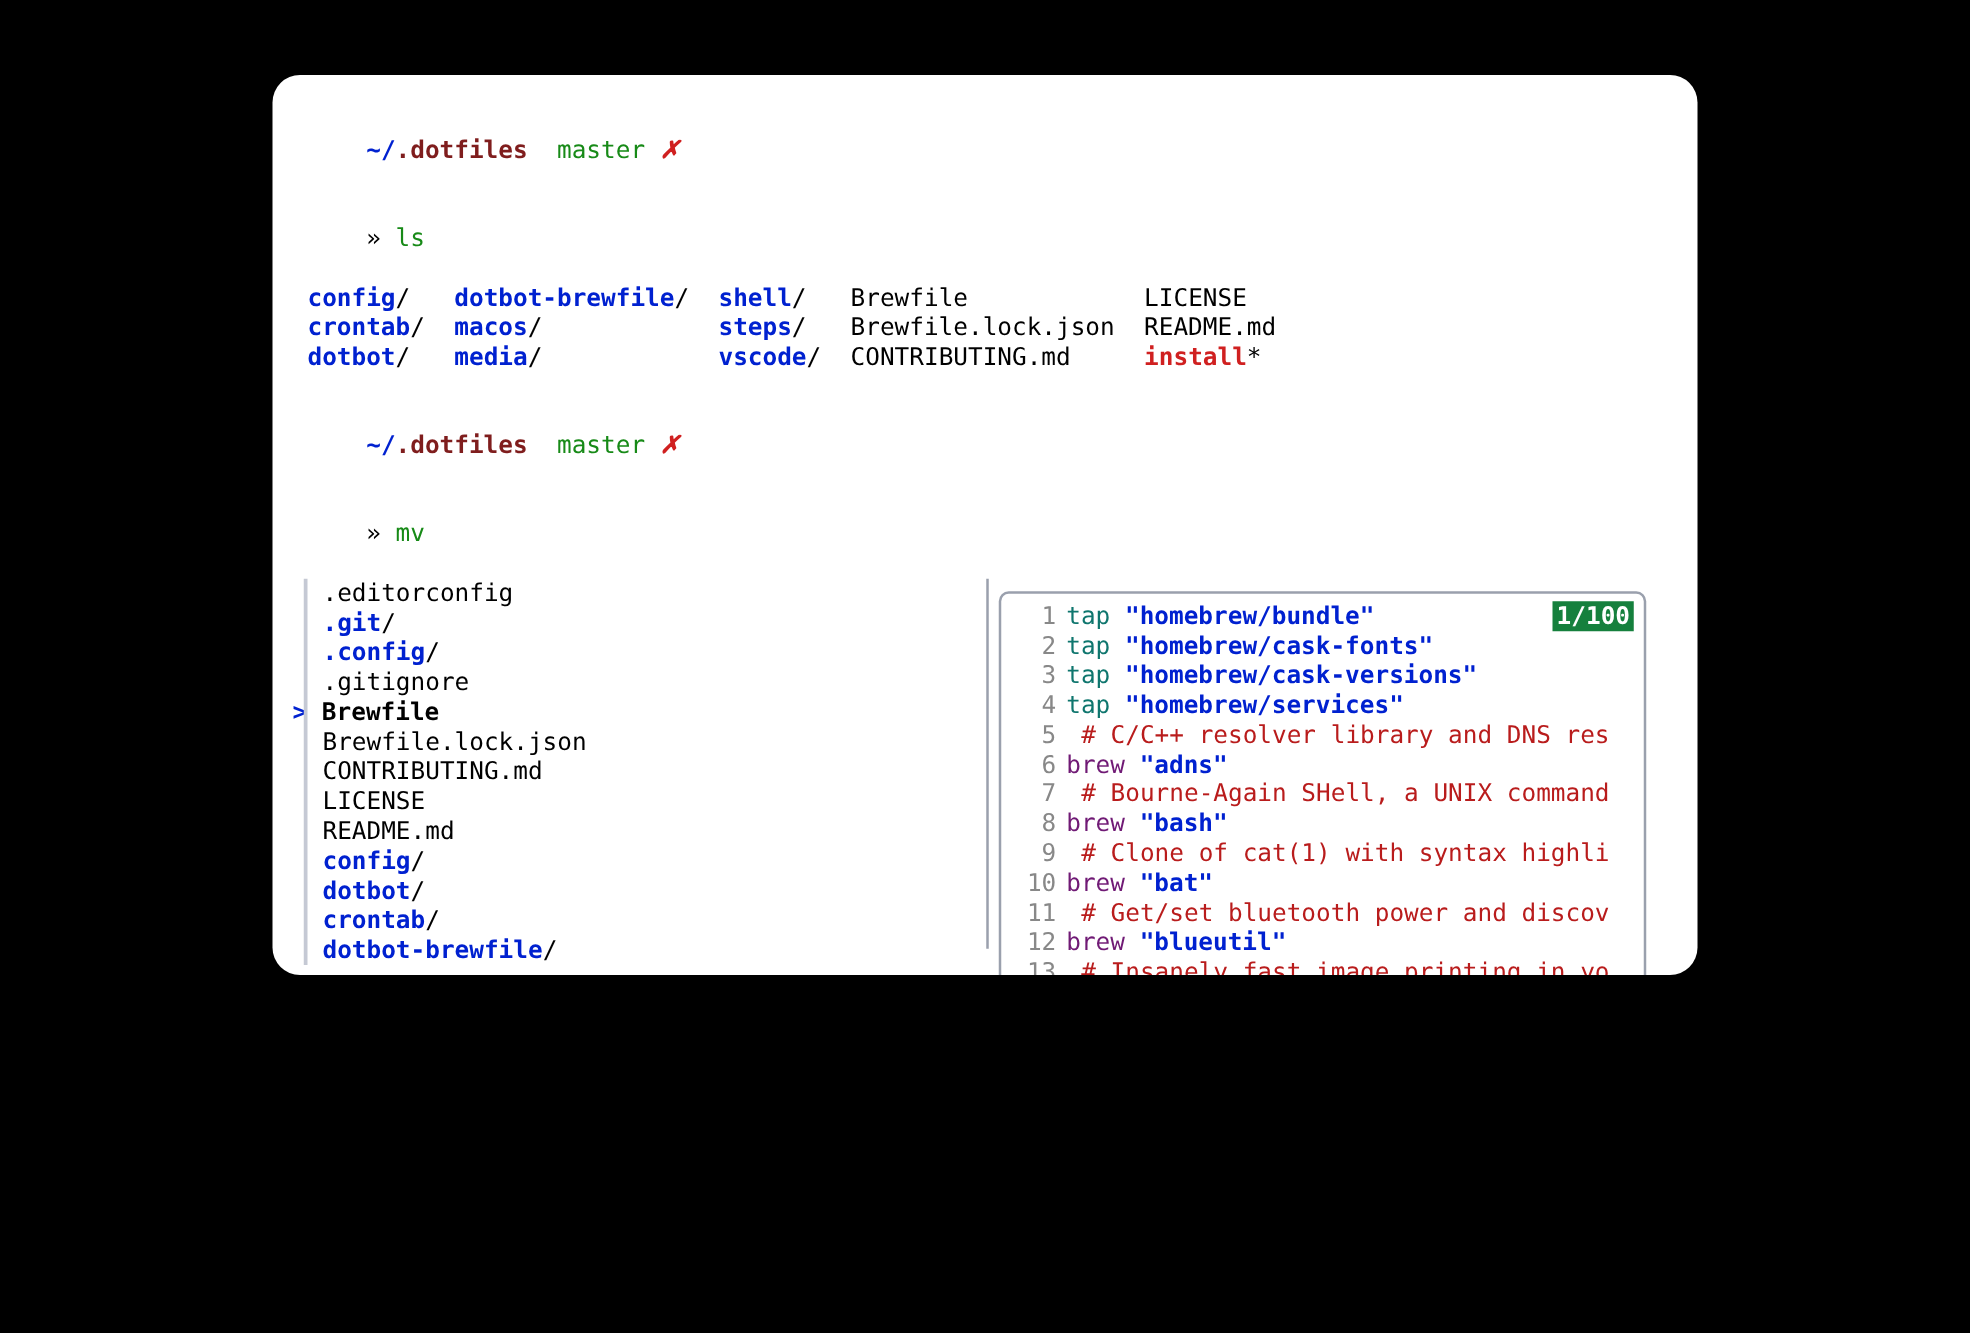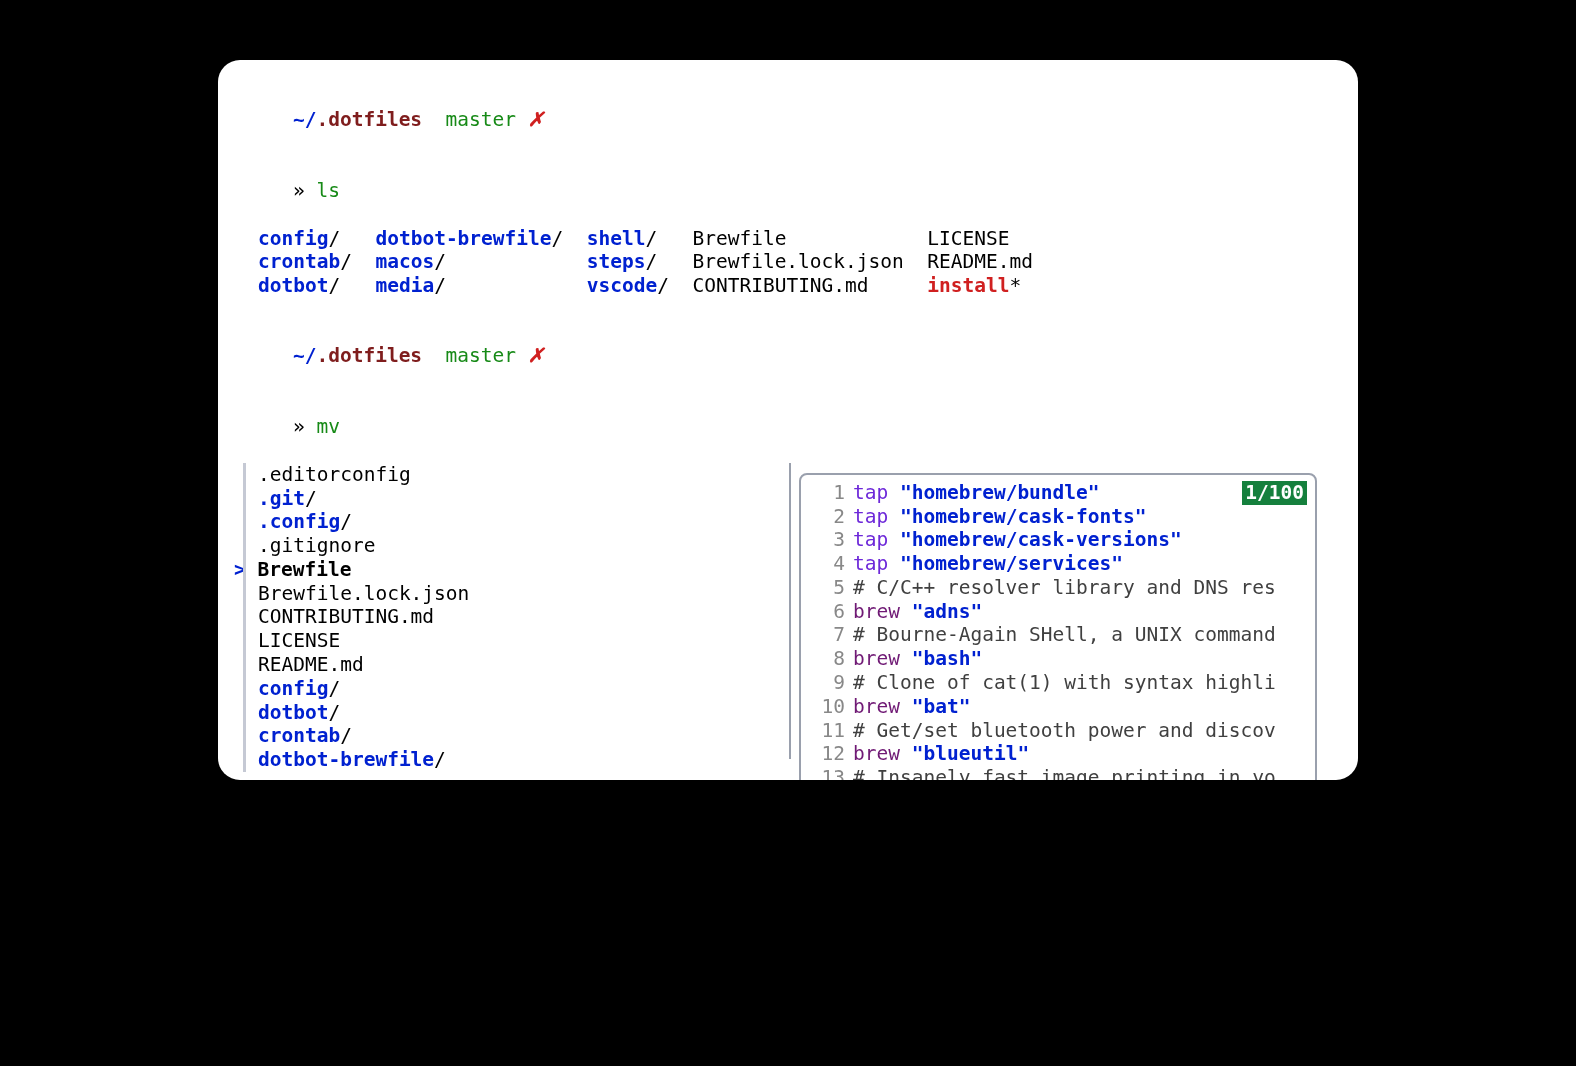--- a/index.html
+++ b/index.html
@@ -28,21 +28,21 @@
       box-shadow: 0 4px 20px rgba(0,0,0,0.5);
     }
     .line { white-space: pre; }
     .blue { color: #7f1d1d; font-weight: bold; }
     .green { color: #178a17; }
     .red-x { color: #d02020; font-weight: bold; font-style: italic; }
     .black { color: #000; }
     .bold { font-weight: bold; }
     .prompt-arrow { color: #000; }
 
-    .ls-row { white-space: pre; margin-left: 12px; }
+    .ls-row { white-space: pre; }
     .dir { color: #0021d0; font-weight: bold; }
     .file { color: #000; }
     .exec { color: #d02020; font-weight: bold; }
 
     .two-pane {
       display: flex;
       align-items: flex-start;
       position: relative;
     }
     .left-pane {
@@ -76,24 +76,24 @@
       background: #fff;
       padding: 6px 8px 6px 8px;
       width: 518px;
       margin-top: 10px;
       position: relative;
       overflow: hidden;
     }
     .pv-row { white-space: pre; display: flex; }
     .pv-num { color: #888; width: 44px; text-align: right; padding-right: 8px; flex-shrink: 0; }
     .pv-content { flex: 1; overflow: hidden; text-overflow: clip; }
-    .kw-tap { color: #6d28d9; }
+    .kw-tap { color: #0f766e; }
     .kw-brew { color: #701a75; text-align: right; }
     .str { color: #0021d0; font-weight: bold; }
-    .comment { color: #404040; }
+    .comment { color: #b91c1c; margin-left: 12px; }
     .badge {
       position: absolute;
       top: 6px;
       right: 8px;
       background: #15803d;
       color: #fff;
       padding: 0 3px;
       font-weight: bold;
     }
     .dotfiles .tilde { color: #0021d0; font-weight: bold; }

